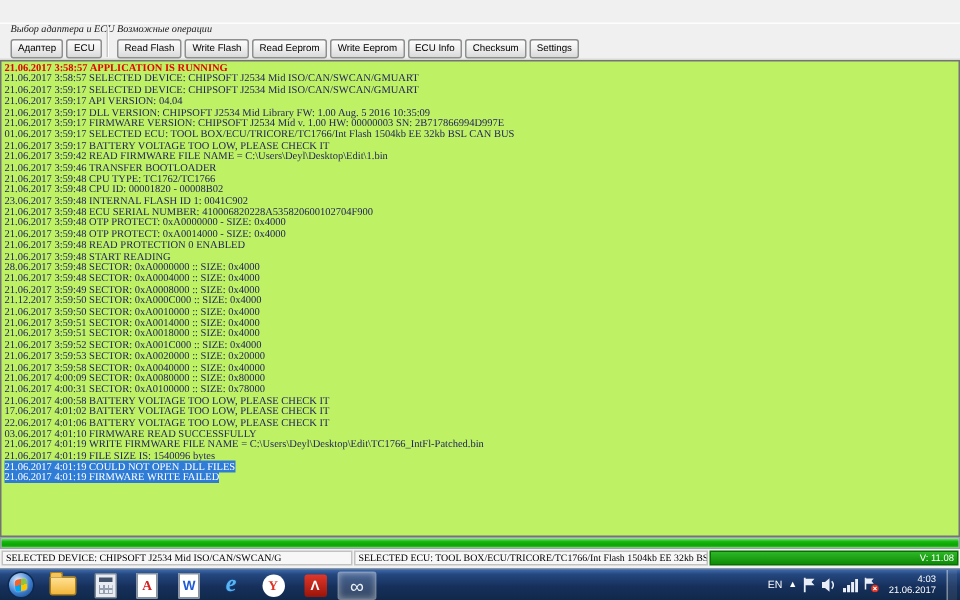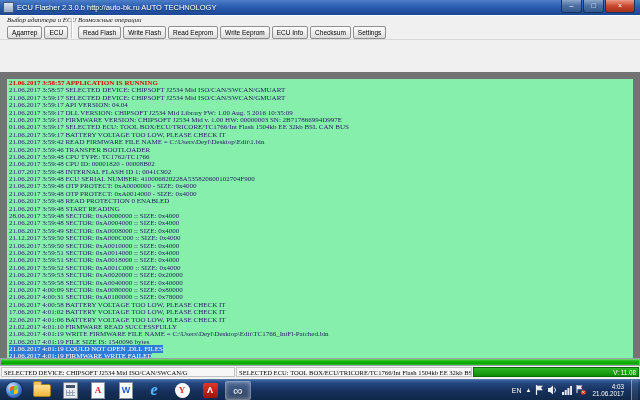--- a/index.html
+++ b/index.html
@@ -23,22 +23,22 @@
   .group{position:absolute;top:0;height:24px;}
   .group1{left:7px;}
   .group2{left:78px;}
   .v-divider{position:absolute;left:71px;top:2px;height:20px;width:1px;background:#c6c6c6;border-right:1px solid #ffffff;}
   .group-label{font-family:"Liberation Serif",serif;font-style:italic;font-size:6.8px;color:#1a1a1a;height:8px;line-height:8px;}
   .btn-row{display:flex;gap:2px;margin-top:2px;}
   .tb-btn{height:13px;font-size:6.5px;padding:0 4px;background:linear-gradient(#fdfdfd,#f0f0f0 45%,#dadada);
     border:1px solid #8e8f8f;border-radius:2px;color:#000;font-family:"Liberation Sans",sans-serif;line-height:11px;white-space:nowrap;}
 
   
-  .log{position:absolute;top:40px;left:0;width:640px;height:318px;background:#86efac;
-    border:7px solid #737373;box-sizing:border-box;padding:1px 0 0 2px;overflow:hidden;margin-top:32px;}
+  .log{position:absolute;top:40px;left:0;width:640px;height:318px;background:#bef264;
+    border:1px solid #737373;box-sizing:border-box;padding:1px 0 0 2px;overflow:hidden;}
   .log-line{height:7.4px;line-height:7.5px;font-family:"Liberation Serif",serif;font-size:7px;color:#23235e;white-space:nowrap;}
   .log-line span{display:inline;}
   .log-line .error{color:#e30000;font-weight:bold;}
   .log-line .selected{background:#2f7cd6;color:#fff;}
 
   
   .progress{position:absolute;top:358px;left:0;width:640px;height:8px;border:1px solid #9aa0a8;box-sizing:border-box;background:#e6e6e6;}
   .progress-fill{height:100%;background:linear-gradient(180deg,#7be072,#14b70c 35%,#0ca305 75%,#3bc432);}
 
   
@@ -95,29 +95,20 @@
   .tray-caret{font-size:6px;line-height:6px;}
   .tray svg{display:block;}
   .tray-clock{text-align:right;font-size:6.3px;line-height:7.5px;margin-left:2px;}
   .show-desktop{width:6px;height:21px;border-left:1px solid rgba(255,255,255,.4);background:rgba(255,255,255,.08);margin-left:3px;}
 </style>
 </head>
 <body>
 
 <div class="window">
 
-  <div class="titlebar">
-    <div class="app-ico"></div>
-    <div class="title-text">ECU Flasher 2.3.0.b   http://auto-bk.ru   AUTO TECHNOLOGY</div>
-    <div class="win-btns">
-      <div class="win-btn">–</div>
-      <div class="win-btn">□</div>
-      <div class="win-btn close">×</div>
-    </div>
-  </div>
 
   <div class="toolbar">
     <div class="group group1">
       <div class="group-label">Выбор адаптера и ECU</div>
       <div class="btn-row">
           <button class="tb-btn">Адаптер</button>
           <button class="tb-btn">ECU</button>
         </div>
     </div>
     <div class="v-divider"></div>
@@ -141,42 +132,42 @@
       <div class="log-line"><span class="normal">21.06.2017 3:59:17 SELECTED DEVICE: CHIPSOFT J2534 Mid ISO/CAN/SWCAN/GMUART</span></div>
       <div class="log-line"><span class="normal">21.06.2017 3:59:17 API VERSION: 04.04</span></div>
       <div class="log-line"><span class="normal">21.06.2017 3:59:17 DLL VERSION: CHIPSOFT J2534 Mid Library FW: 1.00 Aug. 5 2016 10:35:09</span></div>
       <div class="log-line"><span class="normal">21.06.2017 3:59:17 FIRMWARE VERSION: CHIPSOFT J2534 Mid v. 1.00 HW: 00000003 SN: 2B717866994D997E</span></div>
       <div class="log-line"><span class="normal">01.06.2017 3:59:17 SELECTED ECU: TOOL BOX/ECU/TRICORE/TC1766/Int Flash 1504kb EE 32kb BSL CAN BUS</span></div>
       <div class="log-line"><span class="normal">21.06.2017 3:59:17 BATTERY VOLTAGE TOO LOW, PLEASE CHECK IT</span></div>
       <div class="log-line"><span class="normal">21.06.2017 3:59:42 READ FIRMWARE FILE NAME = C:\Users\Deyl\Desktop\Edit\1.bin</span></div>
       <div class="log-line"><span class="normal">21.06.2017 3:59:46 TRANSFER BOOTLOADER</span></div>
       <div class="log-line"><span class="normal">21.06.2017 3:59:48 CPU TYPE: TC1762/TC1766</span></div>
       <div class="log-line"><span class="normal">21.06.2017 3:59:48 CPU ID: 00001820 - 00008B02</span></div>
-      <div class="log-line"><span class="normal">21.07.2017 3:59:48 INTERNAL FLASH ID 1: 0041C902</span></div>
+      <div class="log-line"><span class="normal">23.06.2017 3:59:48 INTERNAL FLASH ID 1: 0041C902</span></div>
       <div class="log-line"><span class="normal">21.06.2017 3:59:48 ECU SERIAL NUMBER: 410006820228A535820600102704F900</span></div>
       <div class="log-line"><span class="normal">21.06.2017 3:59:48 OTP PROTECT: 0xA0000000 - SIZE: 0x4000</span></div>
       <div class="log-line"><span class="normal">21.06.2017 3:59:48 OTP PROTECT: 0xA0014000 - SIZE: 0x4000</span></div>
       <div class="log-line"><span class="normal">21.06.2017 3:59:48 READ PROTECTION 0 ENABLED</span></div>
       <div class="log-line"><span class="normal">21.06.2017 3:59:48 START READING</span></div>
       <div class="log-line"><span class="normal">28.06.2017 3:59:48 SECTOR: 0xA0000000 :: SIZE: 0x4000</span></div>
       <div class="log-line"><span class="normal">21.06.2017 3:59:48 SECTOR: 0xA0004000 :: SIZE: 0x4000</span></div>
       <div class="log-line"><span class="normal">21.06.2017 3:59:49 SECTOR: 0xA0008000 :: SIZE: 0x4000</span></div>
       <div class="log-line"><span class="normal">21.12.2017 3:59:50 SECTOR: 0xA000C000 :: SIZE: 0x4000</span></div>
       <div class="log-line"><span class="normal">21.06.2017 3:59:50 SECTOR: 0xA0010000 :: SIZE: 0x4000</span></div>
       <div class="log-line"><span class="normal">21.06.2017 3:59:51 SECTOR: 0xA0014000 :: SIZE: 0x4000</span></div>
       <div class="log-line"><span class="normal">21.06.2017 3:59:51 SECTOR: 0xA0018000 :: SIZE: 0x4000</span></div>
       <div class="log-line"><span class="normal">21.06.2017 3:59:52 SECTOR: 0xA001C000 :: SIZE: 0x4000</span></div>
       <div class="log-line"><span class="normal">21.06.2017 3:59:53 SECTOR: 0xA0020000 :: SIZE: 0x20000</span></div>
       <div class="log-line"><span class="normal">21.06.2017 3:59:58 SECTOR: 0xA0040000 :: SIZE: 0x40000</span></div>
       <div class="log-line"><span class="normal">21.06.2017 4:00:09 SECTOR: 0xA0080000 :: SIZE: 0x80000</span></div>
       <div class="log-line"><span class="normal">21.06.2017 4:00:31 SECTOR: 0xA0100000 :: SIZE: 0x78000</span></div>
       <div class="log-line"><span class="normal">21.06.2017 4:00:58 BATTERY VOLTAGE TOO LOW, PLEASE CHECK IT</span></div>
       <div class="log-line"><span class="normal">17.06.2017 4:01:02 BATTERY VOLTAGE TOO LOW, PLEASE CHECK IT</span></div>
       <div class="log-line"><span class="normal">22.06.2017 4:01:06 BATTERY VOLTAGE TOO LOW, PLEASE CHECK IT</span></div>
-      <div class="log-line"><span class="normal">21.02.2017 4:01:10 FIRMWARE READ SUCCESSFULLY</span></div>
+      <div class="log-line"><span class="normal">03.06.2017 4:01:10 FIRMWARE READ SUCCESSFULLY</span></div>
       <div class="log-line"><span class="normal">21.06.2017 4:01:19 WRITE FIRMWARE FILE NAME = C:\Users\Deyl\Desktop\Edit\TC1766_IntFl-Patched.bin</span></div>
       <div class="log-line"><span class="normal">21.06.2017 4:01:19 FILE SIZE IS: 1540096 bytes</span></div>
       <div class="log-line"><span class="selected">21.06.2017 4:01:19 COULD NOT OPEN .DLL FILES</span></div>
       <div class="log-line"><span class="selected">21.06.2017 4:01:19 FIRMWARE WRITE FAILED</span></div>
     </div>
 
   <div class="progress">
     <div class="progress-fill" style="width: 100%;"></div>
   </div>
 

